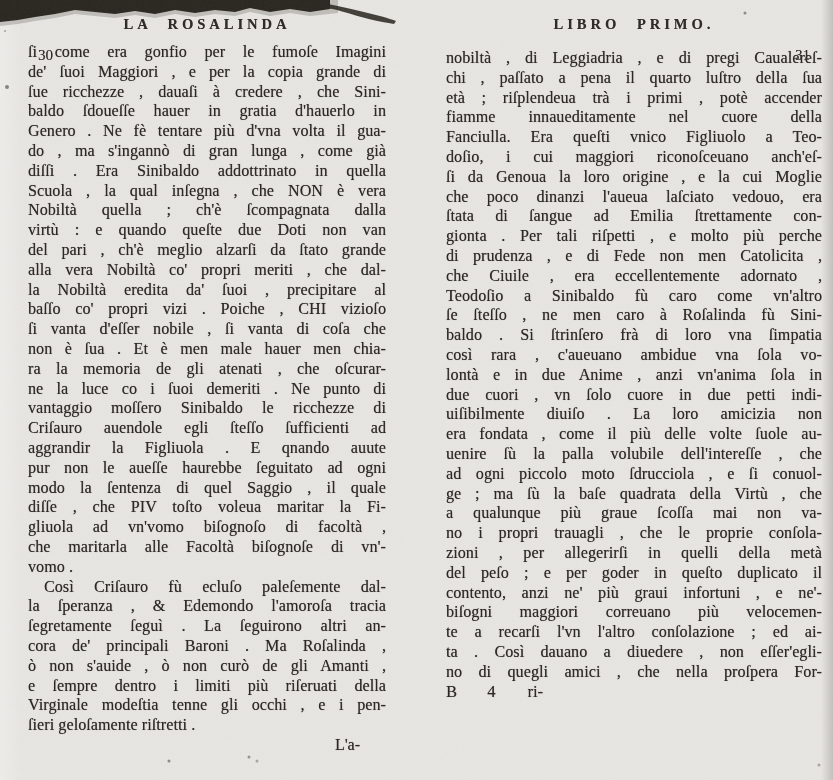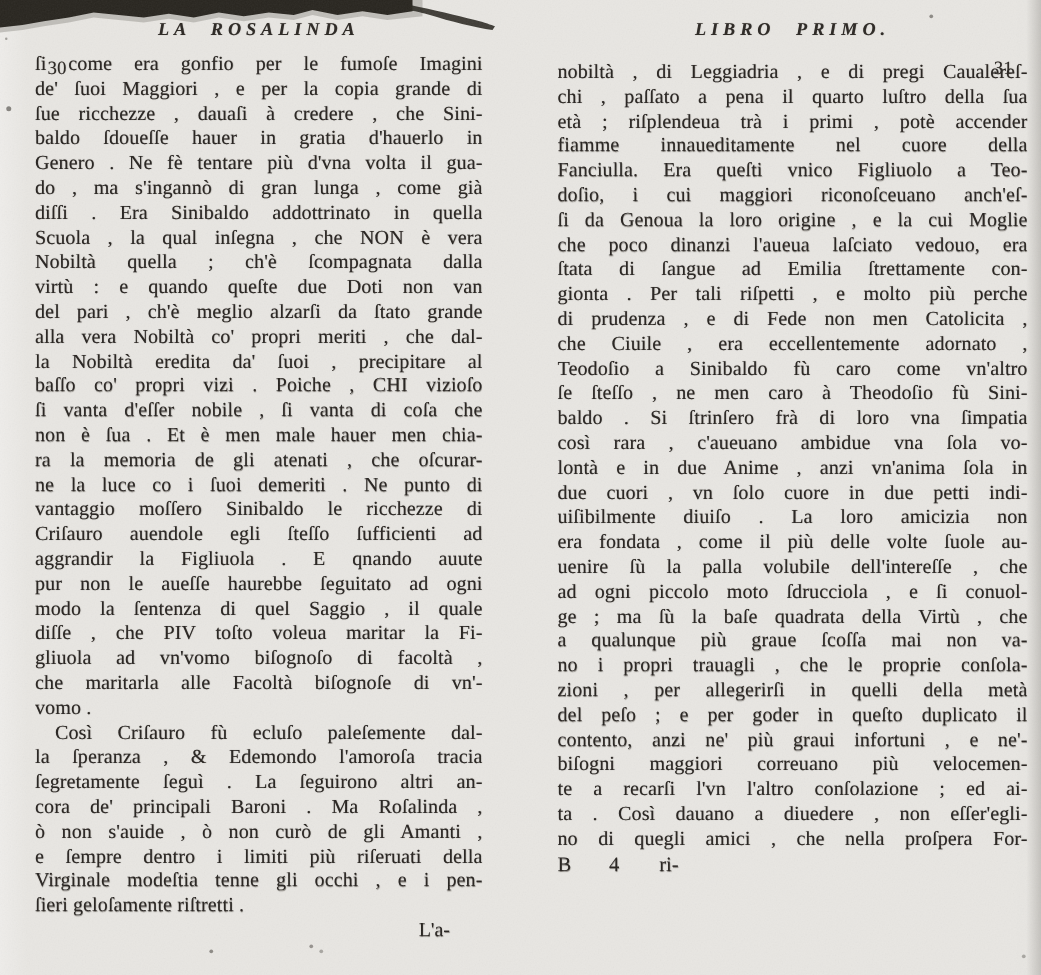--- a/index.html
+++ b/index.html
@@ -38,21 +38,21 @@
   .band-core{fill:var(--scan-edge);}
   .band-tail{fill:var(--scan-edge);opacity:.88;}
 
   .page{position:absolute;top:16px;}
   .page-left{left:28px;width:358px;}
   .page-right{left:446px;width:376px;}
 
   .header{position:relative;height:24px;}
   .runhead{
     position:absolute;left:50%;transform:translateX(-50%);
-    font-style:italic;font-weight:700;
+    font-weight:700;
     font-size:14.5px;letter-spacing:4px;word-spacing:9px;
     white-space:nowrap;color:#2b2723;
     text-shadow:0.2px 0.2px 0.6px rgba(40,34,28,0.5);
   }
   .pagenum{
     position:absolute;top:3px;
     font-size:15px;color:#2b2723;
     text-shadow:0.2px 0.2px 0.6px rgba(40,34,28,0.5);
     margin-top:28px;
   }
@@ -170,21 +170,21 @@
         <div class="line">fiamme innaueditamente nel cuore della</div>
         <div class="line">Fanciulla. Era queſti vnico Figliuolo a Teo-</div>
         <div class="line">doſio, i cui maggiori riconoſceuano anch'eſ-</div>
         <div class="line">ſi da Genoua la loro origine , e la cui Moglie</div>
         <div class="line">che poco dinanzi l'aueua laſciato vedouo, era</div>
         <div class="line">ſtata di ſangue ad Emilia ſtrettamente con-</div>
         <div class="line">gionta . Per tali riſpetti , e molto più perche</div>
         <div class="line">di prudenza , e di Fede non men Catolicita ,</div>
         <div class="line">che Ciuile , era eccellentemente adornato ,</div>
         <div class="line">Teodoſio a Sinibaldo fù caro come vn'altro</div>
-        <div class="line">ſe ſteſſo , ne men caro à Theodoſio fù Sini-</div>
+        <div class="line">ſe ſteſſo , ne men caro à Roſalinda fù Sini-</div>
         <div class="line">baldo . Si ſtrinſero frà di loro vna ſimpatia</div>
         <div class="line">così rara , c'aueuano ambidue vna ſola vo-</div>
         <div class="line">lontà e in due Anime , anzi vn'anima ſola in</div>
         <div class="line">due cuori , vn ſolo cuore in due petti indi-</div>
         <div class="line">uiſibilmente diuiſo . La loro amicizia non</div>
         <div class="line">era fondata , come il più delle volte ſuole au-</div>
         <div class="line">uenire ſù la palla volubile dell'intereſſe , che</div>
         <div class="line">ad ogni piccolo moto ſdrucciola , e ſi conuol-</div>
         <div class="line">ge ; ma ſù la baſe quadrata della Virtù , che</div>
         <div class="line">a qualunque più graue ſcoſſa mai non va-</div>

